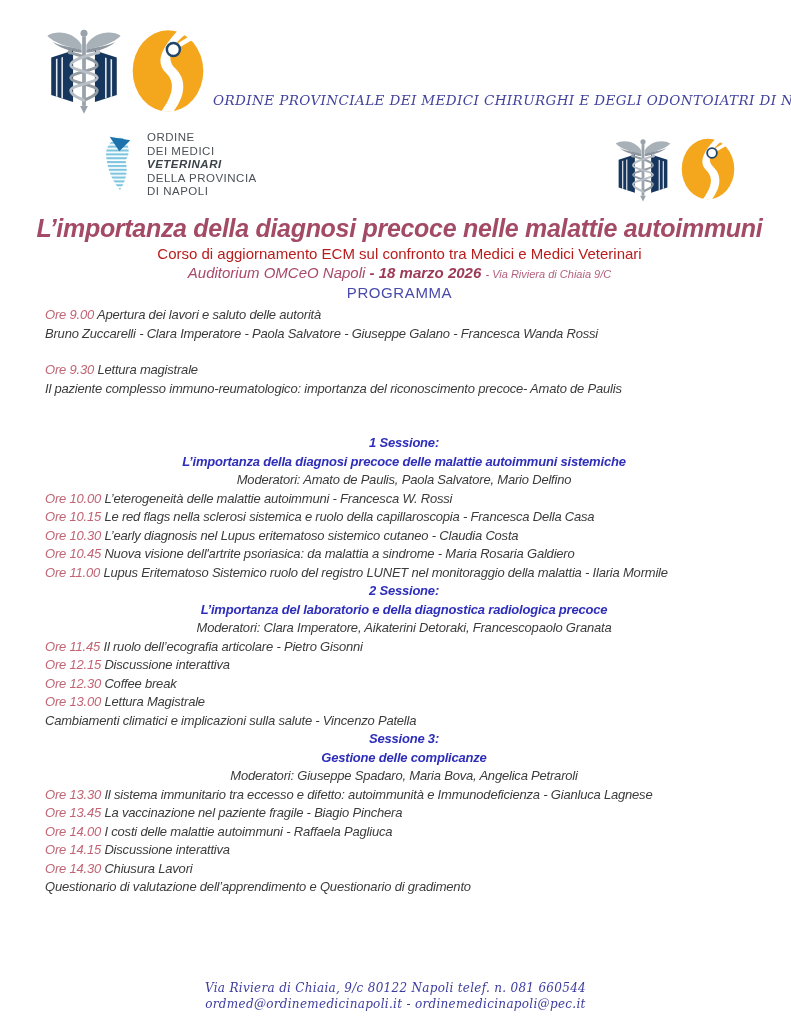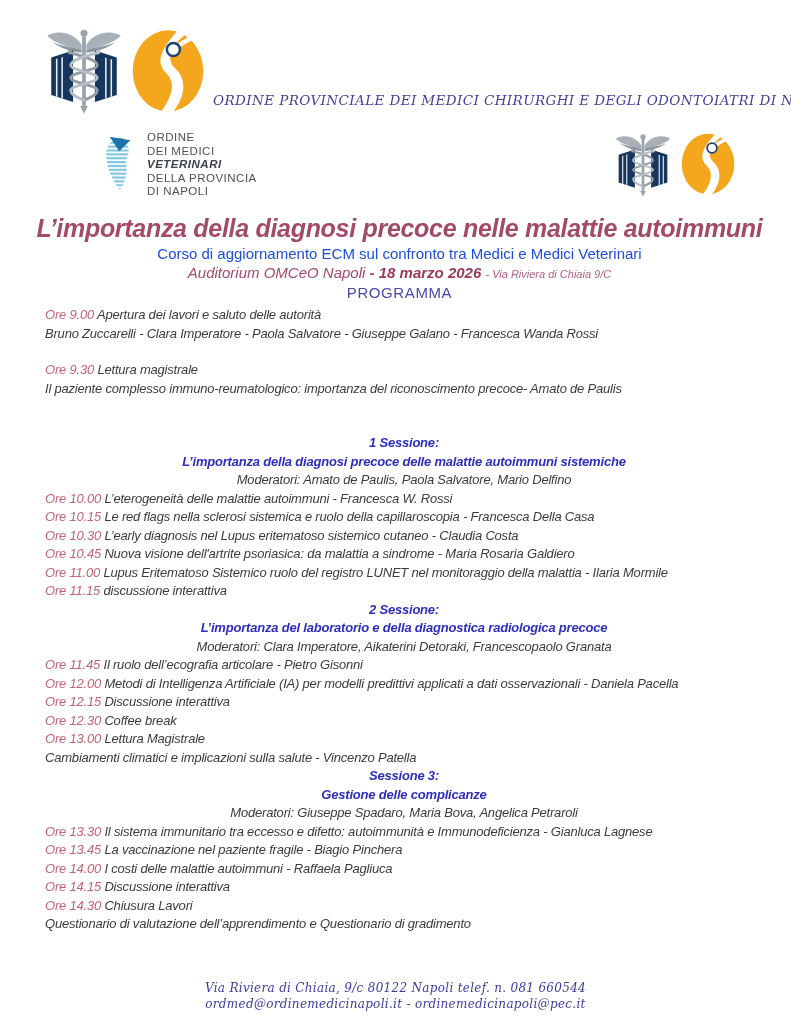--- a/index.html
+++ b/index.html
@@ -5,34 +5,34 @@
   html,body{margin:0;padding:0;background:#fff;}
   .page{position:relative;width:791px;height:1024px;background:#ffffff;overflow:hidden;
         font-family:"Liberation Sans",sans-serif;}
 
   
   .row1{display:flex;align-items:flex-end;padding:26px 28px 0 45px;}
   .logo-cad-big{width:78px;height:88px;flex:0 0 auto;}
   .logo-orange-big{width:82px;height:86px;flex:0 0 auto;margin-left:4px;}
   .omceo-line{flex:1;font-family:"DejaVu Serif",serif;font-style:italic;font-size:13.5px;
               color:#42429e;letter-spacing:.4px;padding:0 0 6px 4px;white-space:nowrap;}
-  .row2{display:flex;justify-content:space-between;align-items:center;padding:10px 52px 0 100px;}
+  .row2{display:flex;justify-content:space-between;align-items:flex-end;padding:10px 52px 0 100px;}
   .vet{display:flex;gap:7px;}
   .vet-icon{width:40px;height:78px;flex:0 0 auto;}
   .vet-text{font-size:11.5px;line-height:13.5px;color:#4b5157;letter-spacing:.5px;padding-top:7px;}
   .vet-text .vbold{font-weight:bold;color:#3d4348;font-style:italic;}
   .right-logos{display:flex;align-items:center;gap:5px;padding-top:2px;}
   .logo-cad-sm{width:58px;height:66px;}
   .logo-orange-sm{width:62px;height:64px;}
 
   
   .title-block{text-align:center;margin-top:12px;margin-left:8px;}
   .title{margin:0;font-size:25px;line-height:28px;font-style:italic;font-weight:bold;
          color:#a34a66;letter-spacing:-.3px;}
-  .subtitle{font-size:15px;color:#1d4ed8;margin-top:3px;}
+  .subtitle{font-size:15px;color:#b91c1c;margin-top:3px;}
   .venueline{font-size:15px;font-style:italic;color:#a8496a;margin-top:2px;}
   .venueline .date{font-weight:bold;color:#9c3a58;}
   .venueline .addr{font-size:11px;color:#b2607a;}
   .programma{font-size:15px;color:#4949ac;margin-top:3px;letter-spacing:.6px;text-align:center;}
 
   
   .program{padding:5px 28px 0 45px;}
   .pl{font-style:italic;font-size:13px;line-height:18.5px;color:#3b3b3b;letter-spacing:-.2px;}
   .pl .time{color:#c16473;}
   .pl.session,.pl.session_title{text-align:center;color:#2e2ebb;font-weight:bold;}
@@ -140,26 +140,24 @@
       <div class="pl gap"></div>
       <div class="pl gap"></div>
       <div class="pl session">1 Sessione:</div>
       <div class="pl session_title">L’importanza della diagnosi precoce delle malattie autoimmuni sistemiche</div>
       <div class="pl mods">Moderatori: Amato de Paulis, Paola Salvatore, Mario Delfino</div>
       <div class="pl time"><span class="time">Ore 10.00</span><span class="txt"> L’eterogeneità delle malattie autoimmuni - Francesca W. Rossi</span></div>
       <div class="pl time"><span class="time">Ore 10.15</span><span class="txt"> Le red flags nella sclerosi sistemica e ruolo della capillaroscopia - Francesca Della Casa</span></div>
       <div class="pl time"><span class="time">Ore 10.30</span><span class="txt"> L’early diagnosis nel Lupus eritematoso sistemico cutaneo - Claudia Costa</span></div>
       <div class="pl time"><span class="time">Ore 10.45</span><span class="txt"> Nuova visione dell'artrite psoriasica: da malattia a sindrome - Maria Rosaria Galdiero</span></div>
       <div class="pl time"><span class="time">Ore 11.00</span><span class="txt"> Lupus Eritematoso Sistemico ruolo del registro LUNET nel monitoraggio della malattia - Ilaria Mormile</span></div>
-      <div class="pl time"><span class="time">Ore 11.15</span><span class="txt"> discussione interattiva</span></div>
       <div class="pl session">2 Sessione:</div>
       <div class="pl session_title">L’importanza del laboratorio e della diagnostica radiologica precoce</div>
       <div class="pl mods">Moderatori: Clara Imperatore, Aikaterini Detoraki, Francescopaolo Granata</div>
       <div class="pl time"><span class="time">Ore 11.45</span><span class="txt"> Il ruolo dell’ecografia articolare - Pietro Gisonni</span></div>
-      <div class="pl time"><span class="time">Ore 12.00</span><span class="txt"> Metodi di Intelligenza Artificiale (IA) per modelli predittivi applicati a dati osservazionali - Daniela Pacella</span></div>
       <div class="pl time"><span class="time">Ore 12.15</span><span class="txt"> Discussione interattiva</span></div>
       <div class="pl time"><span class="time">Ore 12.30</span><span class="txt"> Coffee break</span></div>
       <div class="pl time"><span class="time">Ore 13.00</span><span class="txt"> Lettura Magistrale</span></div>
       <div class="pl body">Cambiamenti climatici e implicazioni sulla salute - Vincenzo Patella</div>
       <div class="pl session">Sessione 3:</div>
       <div class="pl session_title">Gestione delle complicanze</div>
       <div class="pl mods">Moderatori: Giuseppe Spadaro, Maria Bova, Angelica Petraroli</div>
       <div class="pl time"><span class="time">Ore 13.30</span><span class="txt"> Il sistema immunitario tra eccesso e difetto: autoimmunità e Immunodeficienza - Gianluca Lagnese</span></div>
       <div class="pl time"><span class="time">Ore 13.45</span><span class="txt"> La vaccinazione nel paziente fragile - Biagio Pinchera</span></div>
       <div class="pl time"><span class="time">Ore 14.00</span><span class="txt"> I costi delle malattie autoimmuni  - Raffaela Pagliuca</span></div>

